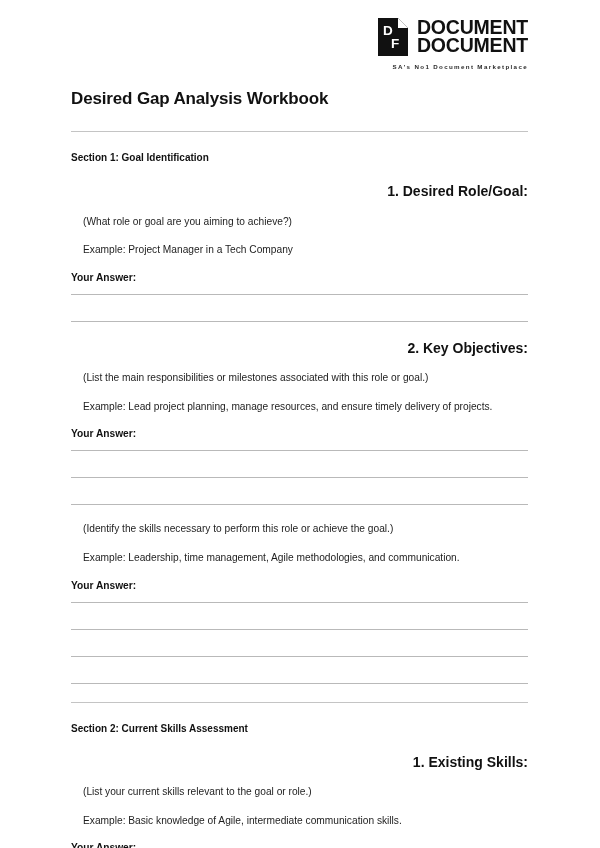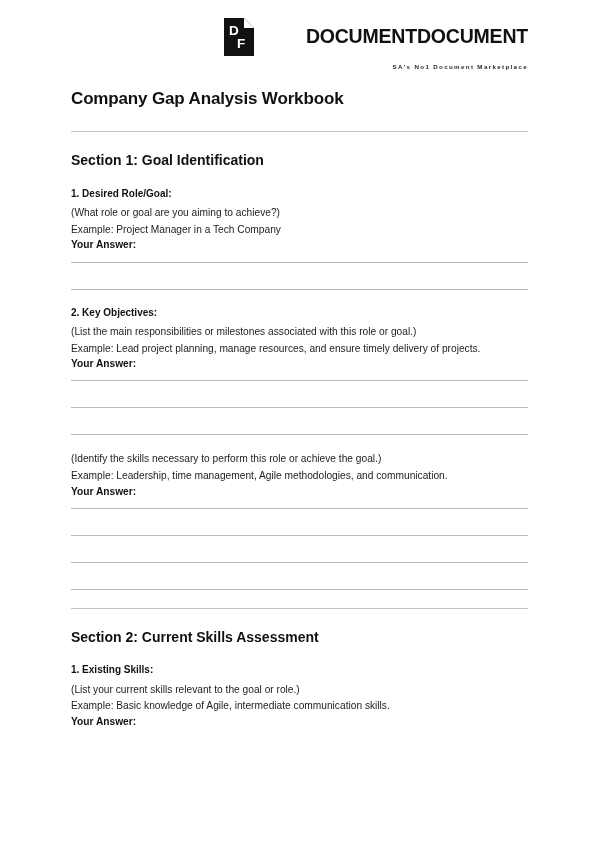--- a/index.html
+++ b/index.html
@@ -39,23 +39,22 @@
     gap: 9px;
   }
   .brand-mark {
     width: 30px;
     height: 38px;
     flex: 0 0 auto;
     display: block;
   }
   .brand-words {
     display: flex;
-    flex-direction: row;
+    flex-direction: column;
     line-height: 0.92;
-    margin-left: 43px;
   }
   .brand-line {
     font-size: 19.5px;
     font-weight: 700;
     letter-spacing: -0.2px;
     color: #111111;
     white-space: nowrap;
   }
   .brand-tagline {
     margin-top: 7px;
@@ -89,44 +88,45 @@
     height: 0;
     border: 0;
     border-top: 1px solid #c4c4c4;
     margin: 0;
     width: 100%;
   }
   .rule-after-title { margin-top: 22px; }
   .rule-section { margin-top: 18px; }
 
   .section-heading {
-    font-size: 14px;
+    font-size: 10px;
     font-weight: 700;
     color: #111111;
     margin-top: 19px;
     line-height: 1.4;
   }
 
   .q-block { margin-top: 16px; }
 
   .q-title {
-    font-size: 10px;
+    font-size: 14px;
     font-weight: 700;
     color: #111111;
     line-height: 1.45;
+    text-align: right;
   }
 
   .q-text {
     font-size: 10.2px;
     font-weight: 400;
     color: #1d1d1d;
     line-height: 1.62;
     margin-top: 4px;
   }
-  .q-text .q-para { margin: 0; }
+  .q-text .q-para { margin: 12px; }
 
   .answer-label {
     font-size: 10.2px;
     font-weight: 700;
     color: #111111;
     line-height: 1.4;
   }
 
   .answer-lines { margin-top: 9px; }
   .answer-line {
@@ -154,21 +154,21 @@
       <div class="brand-words">
         <span class="brand-line">DOCUMENT</span>
         <span class="brand-line">DOCUMENT</span>
       </div>
     </div>
     <div class="brand-tagline">SA's No1 Document Marketplace</div>
   </div>
 
   <div class="content">
 
-    <h1 class="doc-title">Company Gap Analysis Workbook</h1>
+    <h1 class="doc-title">Desired Gap Analysis Workbook</h1>
     <hr class="rule rule-after-title">
 
     <div>
       <div class="section-heading">Section 1: Goal Identification</div>
 
       <div class="q-block">
         <div class="q-title">1. Desired Role/Goal:</div>
         <div class="q-text">
           <p class="q-para">(What role or goal are you aiming to achieve?)</p>
           <p class="q-para">Example: Project Manager in a Tech Company</p>

